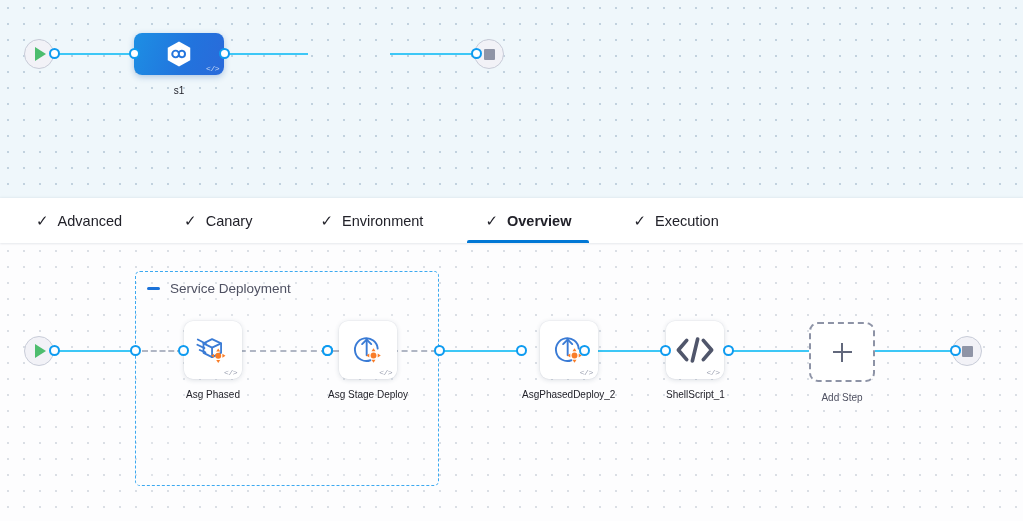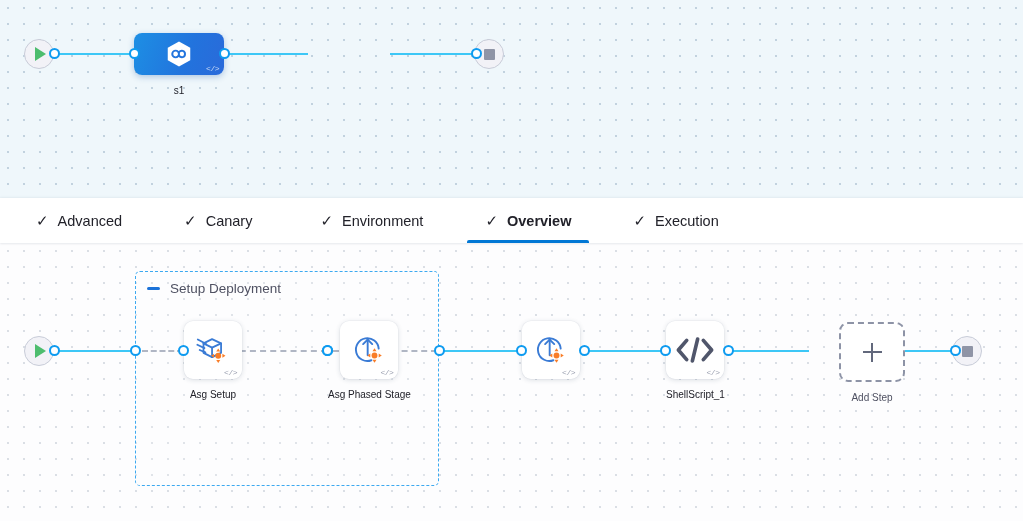--- a/index.html
+++ b/index.html
@@ -306,21 +306,21 @@
       <span class="check">✓</span>
       <span class="label">Execution</span>
     </div>
   </div>
 
   <div class="canvas canvas-steps">
 
     <div class="group-box" style="left:135px; top:28px; width:304px; height:215px;"></div>
     <div class="group-header" style="left:147px; top:38px;">
       <span class="collapse-dash"></span>
-      <span>Setup Deployment</span>
+      <span>Service Deployment</span>
     </div>
 
     <div class="conn" style="left:52px; top:107px; width:86px;"></div>
 
     <div class="conn dashed" style="left:142px; top:107px; width:41px;"></div>
     <div class="conn dashed" style="left:189px; top:107px; width:138px;"></div>
     <div class="conn dashed" style="left:333px; top:107px; width:104px;"></div>
 
     <div class="conn" style="left:441px; top:107px; width:80px;"></div>
     <div class="conn" style="left:584px; top:107px; width:82px;"></div>
@@ -349,21 +349,21 @@
           <g fill="#f97d28">
             <circle cx="25.5" cy="26" r="3.1"></circle>
             <polygon points="25.5,18.4 27.6,21.6 23.4,21.6"></polygon>
             <polygon points="25.5,33.6 27.6,30.4 23.4,30.4"></polygon>
             <polygon points="33.1,26 29.9,28.1 29.9,23.9"></polygon>
             <polygon points="17.9,26 21.1,28.1 21.1,23.9"></polygon>
           </g>
         </svg>
         <span class="codebadge">&lt;/&gt;</span>
       </div>
-      <div class="node-label">Asg Setup</div>
+      <div class="node-label">Asg Phased</div>
     </div>
     <div class="port" style="left:178px; top:102px;"></div>
     <div class="port" style="left:322px; top:102px;"></div>
 
     <div class="node" style="left:328px; top:78px;">
       <div class="step-box">
         <svg width="38" height="38" viewBox="0 0 40 40">
           <g stroke="#3a7bd5" stroke-width="2" fill="none" stroke-linecap="round">
             <path d="M30.2 18.6 A12 12 0 1 0 22.5 30.8"></path>
             <path d="M18.6 9 L18.6 25.5"></path>
@@ -372,21 +372,21 @@
           <g fill="#f97d28">
             <circle cx="25.8" cy="25.8" r="3.1"></circle>
             <polygon points="25.8,18.2 27.9,21.4 23.7,21.4"></polygon>
             <polygon points="25.8,33.4 27.9,30.2 23.7,30.2"></polygon>
             <polygon points="33.4,25.8 30.2,27.9 30.2,23.7"></polygon>
             <polygon points="18.2,25.8 21.4,27.9 21.4,23.7"></polygon>
           </g>
         </svg>
         <span class="codebadge">&lt;/&gt;</span>
       </div>
-      <div class="node-label">Asg Phased Stage</div>
+      <div class="node-label">Asg Stage Deploy</div>
     </div>
     <div class="port" style="left:322px; top:102px;"></div>
 
     <div class="node" style="left:522px; top:78px;">
       <div class="step-box">
         <svg width="38" height="38" viewBox="0 0 40 40">
           <g stroke="#3a7bd5" stroke-width="2" fill="none" stroke-linecap="round">
             <path d="M30.2 18.6 A12 12 0 1 0 22.5 30.8"></path>
             <path d="M18.6 9 L18.6 25.5"></path>
             <path d="M13.8 13.8 L18.6 9 L23.4 13.8"></path>
@@ -394,41 +394,42 @@
           <g fill="#f97d28">
             <circle cx="25.8" cy="25.8" r="3.1"></circle>
             <polygon points="25.8,18.2 27.9,21.4 23.7,21.4"></polygon>
             <polygon points="25.8,33.4 27.9,30.2 23.7,30.2"></polygon>
             <polygon points="33.4,25.8 30.2,27.9 30.2,23.7"></polygon>
             <polygon points="18.2,25.8 21.4,27.9 21.4,23.7"></polygon>
           </g>
         </svg>
         <span class="codebadge">&lt;/&gt;</span>
       </div>
+      <div class="node-label">AsgPhasedDeploy_2</div>
     </div>
     <div class="port" style="left:516px; top:102px;"></div>
     <div class="port" style="left:579px; top:102px;"></div>
 
     <div class="node" style="left:666px; top:78px;">
       <div class="step-box">
         <svg width="42" height="34" viewBox="0 0 48 34">
           <g stroke="#50566b" stroke-width="4.2" fill="none" stroke-linecap="round" stroke-linejoin="round">
             <path d="M14.5 6 L5 17 L14.5 28"></path>
             <path d="M33.5 6 L43 17 L33.5 28"></path>
             <path d="M27 4.5 L21 29.5"></path>
           </g>
         </svg>
         <span class="codebadge">&lt;/&gt;</span>
       </div>
       <div class="node-label">ShellScript_1</div>
     </div>
     <div class="port" style="left:660px; top:102px;"></div>
     <div class="port" style="left:723px; top:102px;"></div>
 
-    <div class="node" style="left:809px; top:79px;margin-left:30px;">
+    <div class="node" style="left:809px; top:79px;">
       <div class="add-box add-step-box">
         <div class="plus"></div>
       </div>
       <div class="node-label muted">Add Step</div>
     </div>
 
     <div class="port" style="left:950px; top:102px;"></div>
     <div class="terminal" style="left:952px; top:93px;">
       <div class="stop-sq"></div>
     </div>

